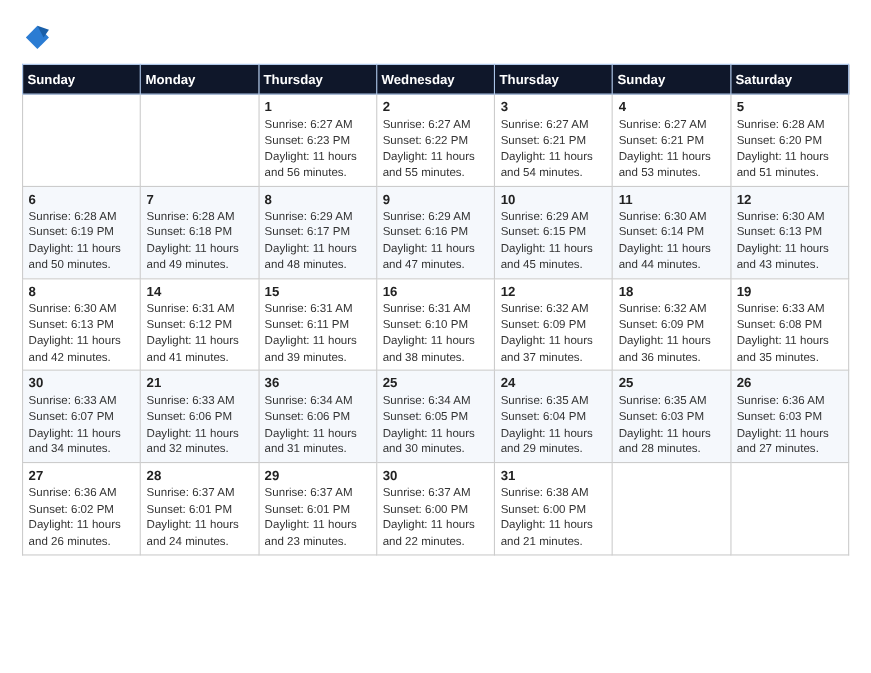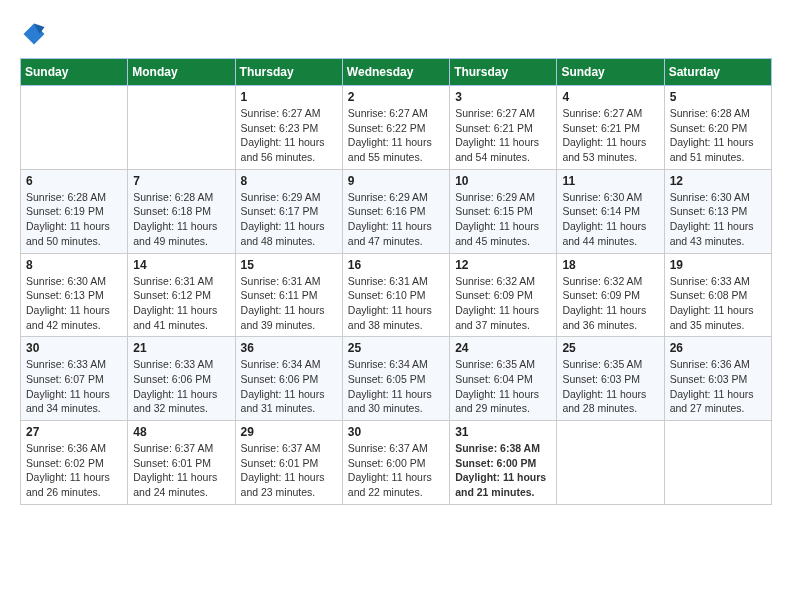--- a/index.html
+++ b/index.html
@@ -45,21 +45,21 @@
     .location {
       font-size: 16px;
       color: #555;
     }
     .calendar {
       width: 100%;
       border-collapse: collapse;
       font-size: 11px;
     }
     .calendar th {
-      background-color: #15803d;
+      background-color: #0f172a;
       color: #fff;
       padding: 6px 4px;
       text-align: left;
       font-size: 12px;
       font-weight: bold;
       border: 1px solid #aac4e8;
     }
     .calendar td {
       border: 1px solid #ccc;
       vertical-align: top;
@@ -286,40 +286,40 @@
         </td>
       </tr>
       <tr>
         <td>
           <span class="day-number">27</span>
           <div class="day-info" style="white-space: pre-line;">Sunrise: 6:36 AM
 Sunset: 6:02 PM
 Daylight: 11 hours and 26 minutes.</div>
         </td>
         <td>
-          <span class="day-number">48</span>
+          <span class="day-number">28</span>
           <div class="day-info" style="white-space: pre-line;">Sunrise: 6:37 AM
 Sunset: 6:01 PM
 Daylight: 11 hours and 24 minutes.</div>
         </td>
         <td>
           <span class="day-number">29</span>
           <div class="day-info" style="white-space: pre-line;">Sunrise: 6:37 AM
 Sunset: 6:01 PM
 Daylight: 11 hours and 23 minutes.</div>
         </td>
         <td>
           <span class="day-number">30</span>
           <div class="day-info" style="white-space: pre-line;">Sunrise: 6:37 AM
 Sunset: 6:00 PM
 Daylight: 11 hours and 22 minutes.</div>
         </td>
         <td>
           <span class="day-number">31</span>
-          <div class="day-info" style="white-space: pre-line; font-weight: bold;">Sunrise: 6:38 AM
+          <div class="day-info" style="white-space: pre-line;">Sunrise: 6:38 AM
 Sunset: 6:00 PM
 Daylight: 11 hours and 21 minutes.</div>
         </td>
         <td class="empty"></td>
         <td class="empty"></td>
       </tr>
     </tbody>
 </table>
 
 </body></html>

